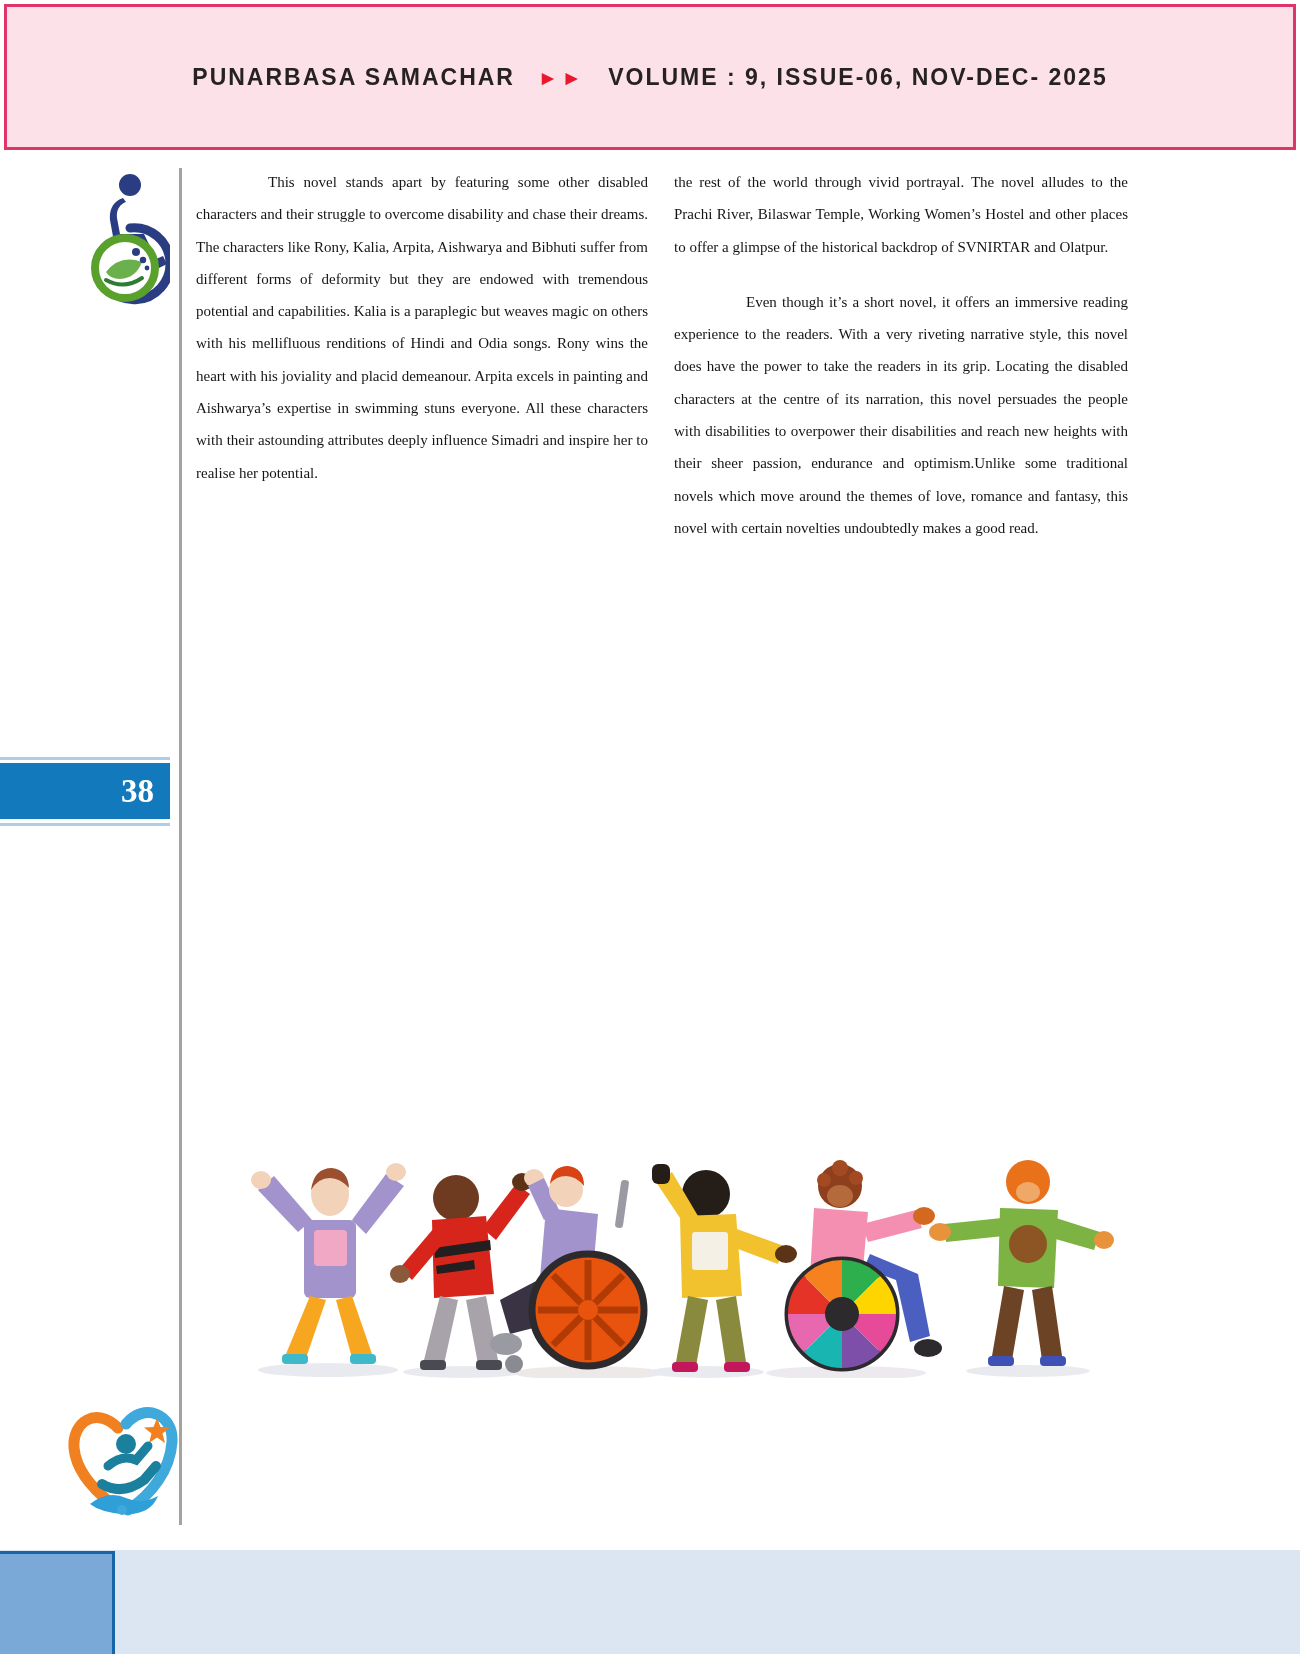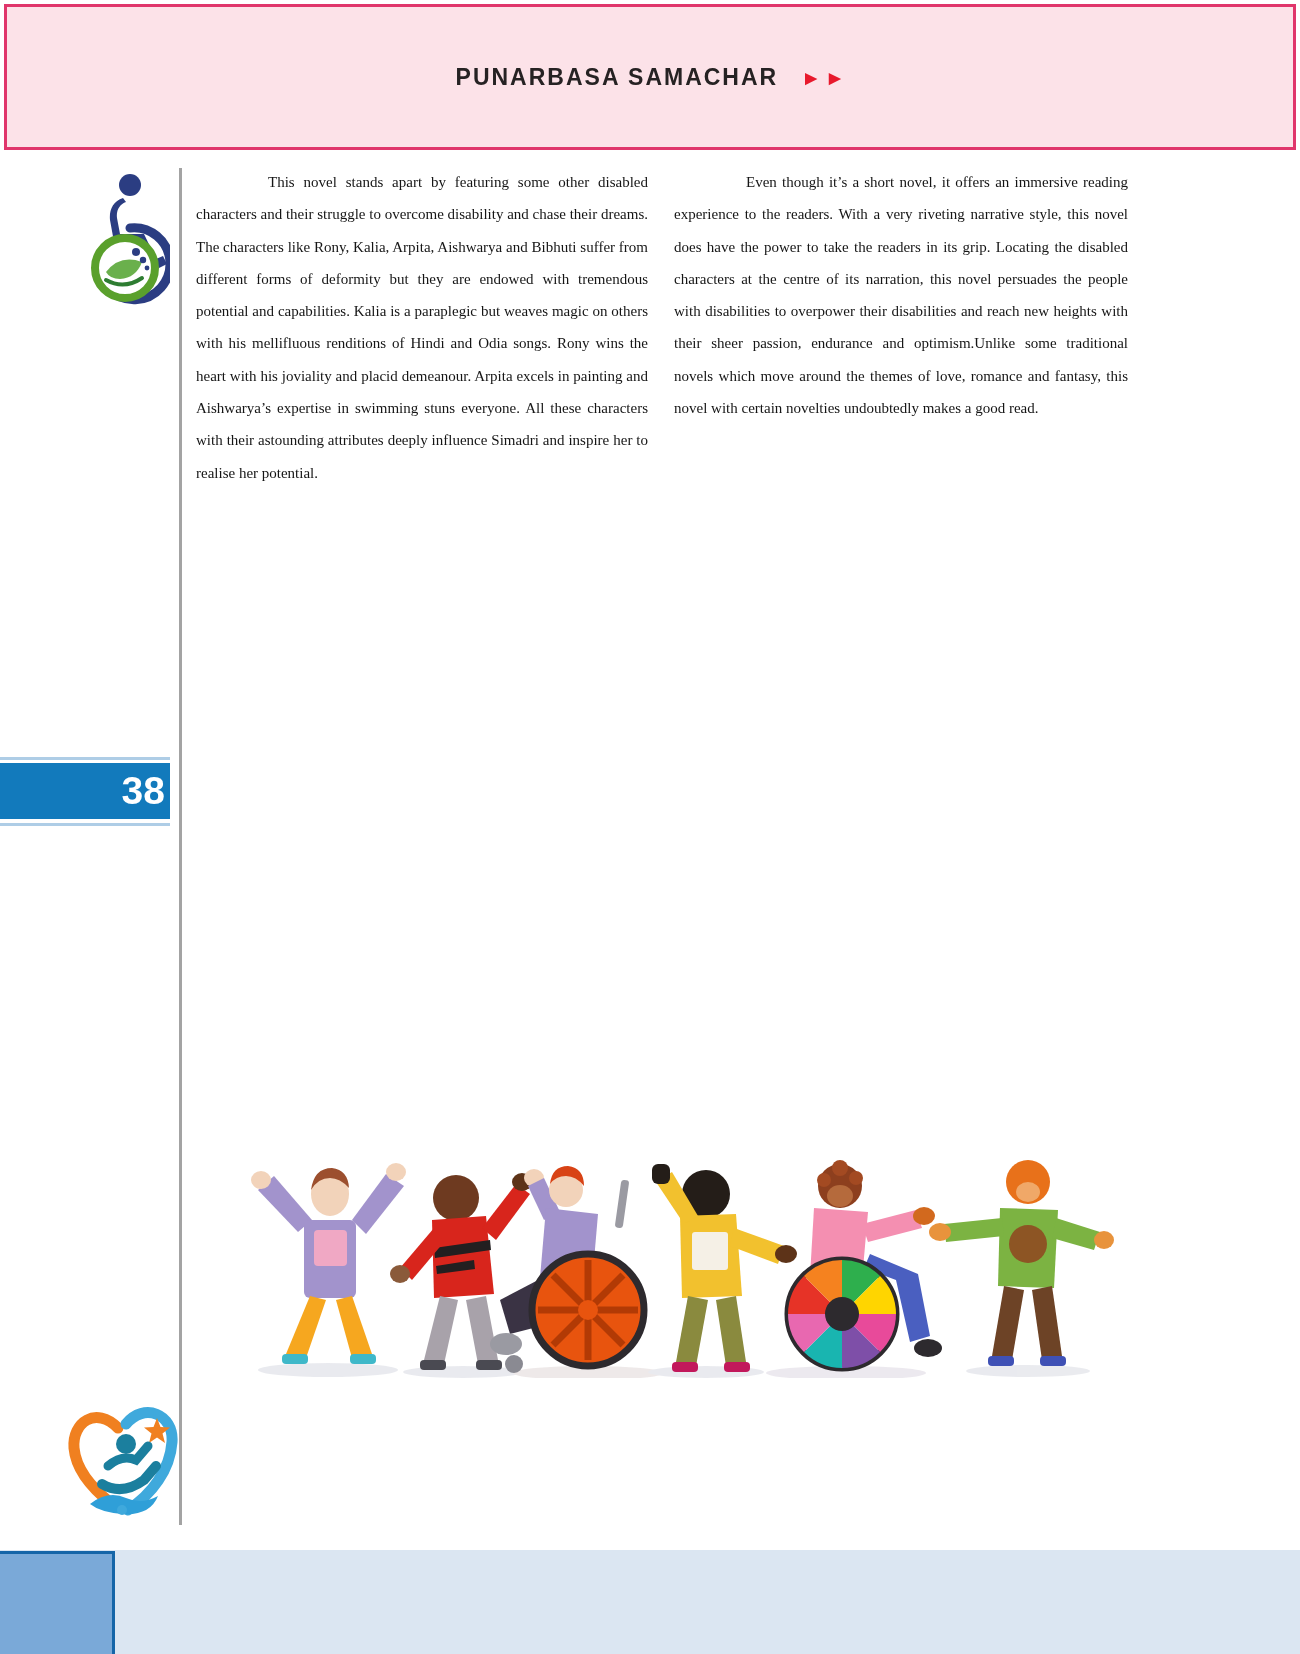--- a/index.html
+++ b/index.html
@@ -20,22 +20,22 @@
   }
   .header-arrows{color:#e8192c;font-size:15px;letter-spacing:4px;line-height:1;}
   
   .vline{position:absolute;left:179px;top:168px;width:3px;height:1357px;background:#a3a3a3;}
   .pageno-line-top{position:absolute;left:0;top:757px;width:170px;height:3px;background:#aecde6;}
   .pageno-box{
     position:absolute;left:0;top:763px;width:170px;height:56px;background:#127abc;
     display:flex;align-items:center;justify-content:flex-end;
   }
   .pageno-box span{
-    font-family:Liberation Sans, sans-serif;font-weight:bold;color:#ffffff;
-    font-size:39px;padding-right:5px;
+    font-family:Liberation Serif, serif;font-weight:bold;color:#ffffff;
+    font-size:33px;padding-right:16px;
   }
   .pageno-line-bottom{position:absolute;left:0;top:823px;width:170px;height:3px;background:#aecde6;}
   .logo-top-left{position:absolute;left:80px;top:168px;width:90px;height:145px;}
   .logo-bottom-left{position:absolute;left:64px;top:1392px;width:114px;height:134px;}
   
   .col{position:absolute;top:166px;font-size:15px;line-height:32.3px;color:#151515;text-align:justify;}
   .col-left{left:196px;width:452px;}
   .col-right{left:674px;width:454px;}
   .col p{margin:0 0 23px 0;text-indent:72px;}
   .col p.no-indent{text-indent:0;}
@@ -48,20 +48,21 @@
     background:#7aa9d8;border-top:3px solid #1565a8;border-right:3px solid #1565a8;box-sizing:border-box;
   }
 </style>
 </head>
 <body>
 
 <div class="header-band">
   <div class="header-line">
     <span>PUNARBASA SAMACHAR</span>
     <span class="header-arrows">▶ ▶</span>
+    <span>VOLUME : 9, ISSUE-06,  NOV-DEC- 2025</span>
   </div>
 </div>
 
 <div class="vline"></div>
 
 <svg class="logo-top-left" viewBox="0 0 90 145" xmlns="http://www.w3.org/2000/svg">
   <circle cx="50" cy="17" r="11" fill="#2b3d82"></circle>
   <path d="M43,30 C33,33 29,42 30,52 L34,74 L59,74 L73,103 L87,96 L83,88 L76,91 L64,66 L40,66 L37,50 C36,42 40,36 46,34 Z" fill="#2b3d82"></path>
   <path d="M50,60 A36,36 0 1 1 18,96" fill="none" stroke="#2b3d82" stroke-width="9" stroke-linecap="round"></path>
   <circle cx="45" cy="100" r="30" fill="#ffffff" stroke="#5aa02c" stroke-width="8"></circle>
@@ -86,20 +87,21 @@
   <path d="M44,74 Q58,62 72,68 L84,54" fill="none" stroke="#1b7f9e" stroke-width="9" stroke-linecap="round"></path>
   <path d="M38,92 Q58,104 80,88 L92,74" fill="none" stroke="#1b7f9e" stroke-width="10" stroke-linecap="round"></path>
   <path d="M26,112 Q44,98 62,106 Q78,113 94,104 Q86,124 58,122 Q36,120 26,112 Z" fill="#2f9fd8"></path>
   <circle cx="58" cy="118" r="5" fill="#3fa9dc"></circle>
 </svg>
 
 <div class="col col-left">
   <p>This novel stands apart by featuring some other disabled characters and their struggle to overcome disability and chase their dreams. The characters like Rony, Kalia, Arpita, Aishwarya and Bibhuti suffer from different forms of deformity but they are endowed with tremendous potential and capabilities. Kalia  is a paraplegic but weaves magic on others with his mellifluous renditions of Hindi and Odia songs. Rony wins the heart with his joviality and placid demeanour. Arpita excels in painting and Aishwarya’s expertise in swimming stuns everyone. All these characters with their astounding attributes deeply influence Simadri and inspire her to realise her potential.</p>
 </div>
 <div class="col col-right">
+  <p class="no-indent">the rest of the world through vivid portrayal. The novel alludes to the Prachi River, Bilaswar Temple, Working Women’s Hostel and other places to offer a glimpse of the historical backdrop of SVNIRTAR and Olatpur.</p>
   <p>Even though it’s a short novel, it offers an immersive reading experience to the readers. With a very riveting narrative style, this novel does have the power to take the readers in its grip. Locating the disabled characters at the centre of its narration, this novel persuades the people with disabilities to overpower their disabilities and reach new heights with their sheer passion, endurance and optimism.Unlike some traditional novels which move around the themes of love, romance and fantasy, this novel with certain novelties undoubtedly makes a good read.</p>
 </div>
 
 <svg class="illustration" viewBox="0 0 902 250" xmlns="http://www.w3.org/2000/svg">
 
   <g opacity="0.30">
     <ellipse cx="100" cy="242" rx="70" ry="7" fill="#b9bccb"></ellipse>
     <ellipse cx="235" cy="244" rx="60" ry="6" fill="#b9bccb"></ellipse>
     <ellipse cx="360" cy="245" rx="75" ry="7" fill="#c9b9b9"></ellipse>
     <ellipse cx="478" cy="244" rx="58" ry="6" fill="#b9bccb"></ellipse>

